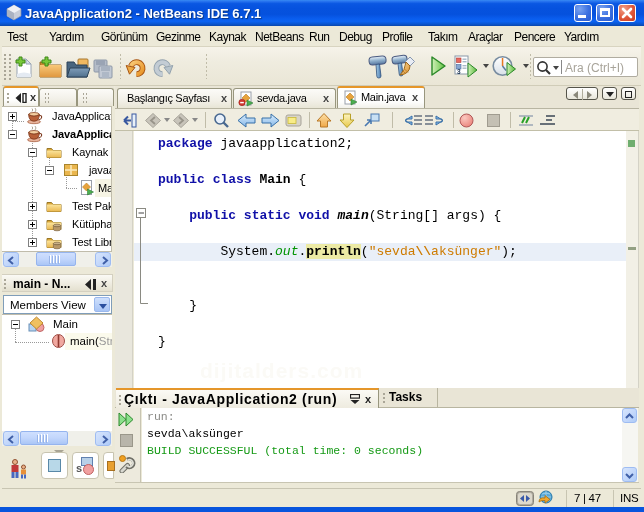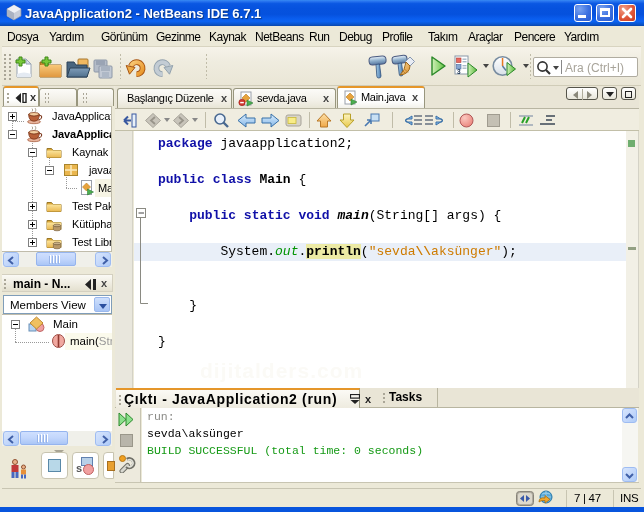--- a/index.html
+++ b/index.html
@@ -50,21 +50,21 @@
 
 #gutter { left:115px; top:131px; width:18px; height:257px; background:#e9e7dd; border-right:1px solid #d4d2c6; }
 #codearea { left:134px; top:131px; width:492px; height:257px; background:#fff; }
 #errstripe { left:626px; top:131px; width:13px; height:257px; background:#f2f0e6; border-right:1px solid #d4d2c6; }
 .cl { position:absolute; left:24px; width:468px; height:18px; font-family:"Liberation Mono",monospace; font-size:13px; line-height:18px; white-space:pre; color:#000; }
 .kw { color:#1010a8; font-weight:bold; }
 .str { color:#ce7b00; }
 .fld { color:#009300; font-style:italic; }
 
 #outtabs { left:115px; top:388px; width:524px; height:20px; background:#e9e5d6; border-bottom:1px solid #b8b5a0; }
-#outtab1 { position:absolute; left:1px; top:0; width:244px; height:20px; border-top:2px solid #e5962a; border-right:1px solid #98967e;
+#outtab1 { position:absolute; left:1px; top:0; width:263px; height:20px; border-top:2px solid #e5962a; border-right:1px solid #98967e;
   background:linear-gradient(180deg,#fbfaf5,#eeebdf); font-size:14px; letter-spacing:0.65px; font-weight:bold; }
 #outtab2 { position:absolute; left:265px; top:0; width:58px; height:20px; font-size:12px; font-weight:bold; border-right:1px solid #b8b5a0; }
 #outltb { left:115px; top:408px; width:26px; height:74px; background:#edeadd; border-right:1px solid #c8c5b2; }
 #outtext { left:142px; top:408px; padding-left:5px; width:480px; height:74px; background:#fff; font-family:"Liberation Mono",monospace; font-size:11.5px; line-height:17px; white-space:pre; }
 #outsb { left:622px; top:408px; width:16px; height:74px; background:#f6f6f2; }
 #outbottom { left:115px; top:482px; width:524px; height:6px; background:#ece9d8; border-top:1px solid #c8c5b2; }
 
 .sbbtn { position:absolute; background:linear-gradient(135deg,#d7e5fc 0%,#c4d8fb 50%,#aecbf8 100%); border:1px solid #9ebcf2; border-radius:3px; }
 .sbthumb { position:absolute; background:linear-gradient(180deg,#cfdffe 0%,#c2d6fc 50%,#aac6f6 100%); border:1px solid #95b4ee; border-radius:2px; }
 .arr { position:absolute; width:0; height:0; }
@@ -88,21 +88,21 @@
   </div>
 <div id="btncls" class="abs tbtn">
  <svg width="16" height="16" viewBox="0 0 16 16" style="position:absolute;left:0;top:0">
   <path d="M4 4 L12 12 M12 4 L4 12" stroke="#fff" stroke-width="2.6" stroke-linecap="round"></path>
  </svg>
 </div>
 <div id="frameL" class="abs"></div>
 <div id="frameR" class="abs"></div>
 <div id="frameB" class="abs"></div>
 <div id="menubar" class="abs">
-  <span style="left:5px">Dosya</span>
+  <span style="left:5px">Test</span>
   <span style="left:47px">Yardım</span>
   <span style="left:99px">Görünüm</span>
   <span style="left:154px">Gezinme</span>
   <span style="left:207px">Kaynak</span>
   <span style="left:253px">NetBeans</span>
   <span style="left:307px">Run</span>
   <span style="left:337px">Debug</span>
   <span style="left:380px">Profile</span>
   <span style="left:426px">Takım</span>
   <span style="left:466px">Araçlar</span>
@@ -447,21 +447,21 @@
     <span style="position:absolute;left:3px;top:9px;font-size:11px;font-weight:bold;color:#555">s</span>
     <div style="position:absolute;left:10px;top:11px;width:11px;height:11px;background:#f0a0a0;border:1px solid #c06060;border-radius:50%"></div>
   </div>
   <div class="abs" style="left:101px;top:6px;width:11px;height:27px;background:#fff;border:1px solid #c8c4b0;border-radius:4px 0 0 4px">
     <div style="position:absolute;left:3px;top:8px;width:8px;height:10px;background:#e8a030;border:1px solid #a87020"></div>
   </div>
 </div>
 
 <div id="edittabs" class="abs">
   <div class="etab" style="left:2px;width:115px">
-    <span style="position:absolute;left:9px;top:3px">Başlangıç Düzenle</span>
+    <span style="position:absolute;left:9px;top:3px">Başlangıç Sayfası</span>
     <span class="x" style="left:103px;top:3px">x</span>
   </div>
   <div class="etab" style="left:118px;width:103px">
     <svg width="16" height="16" viewBox="0 0 16 16" style="position:absolute;left:4px;top:2px">
       <rect x="3" y="1" width="10" height="13" fill="#fff" stroke="#9aa0aa"></rect>
       <path d="M8 3 L12 7 L8 11 L4 7 Z" fill="#e8a33d" stroke="#b87d20" stroke-width="0.6"></path>
       <polygon points="9,9 15,12 9,15" fill="#4caf50" stroke="#2e7d32" stroke-width="0.6"></polygon>
       <circle cx="4" cy="11.5" r="3.2" fill="#d03830" stroke="#981810" stroke-width="0.5"></circle>
       <rect x="2.2" y="10.9" width="3.6" height="1.4" fill="#fff"></rect>
     </svg>

